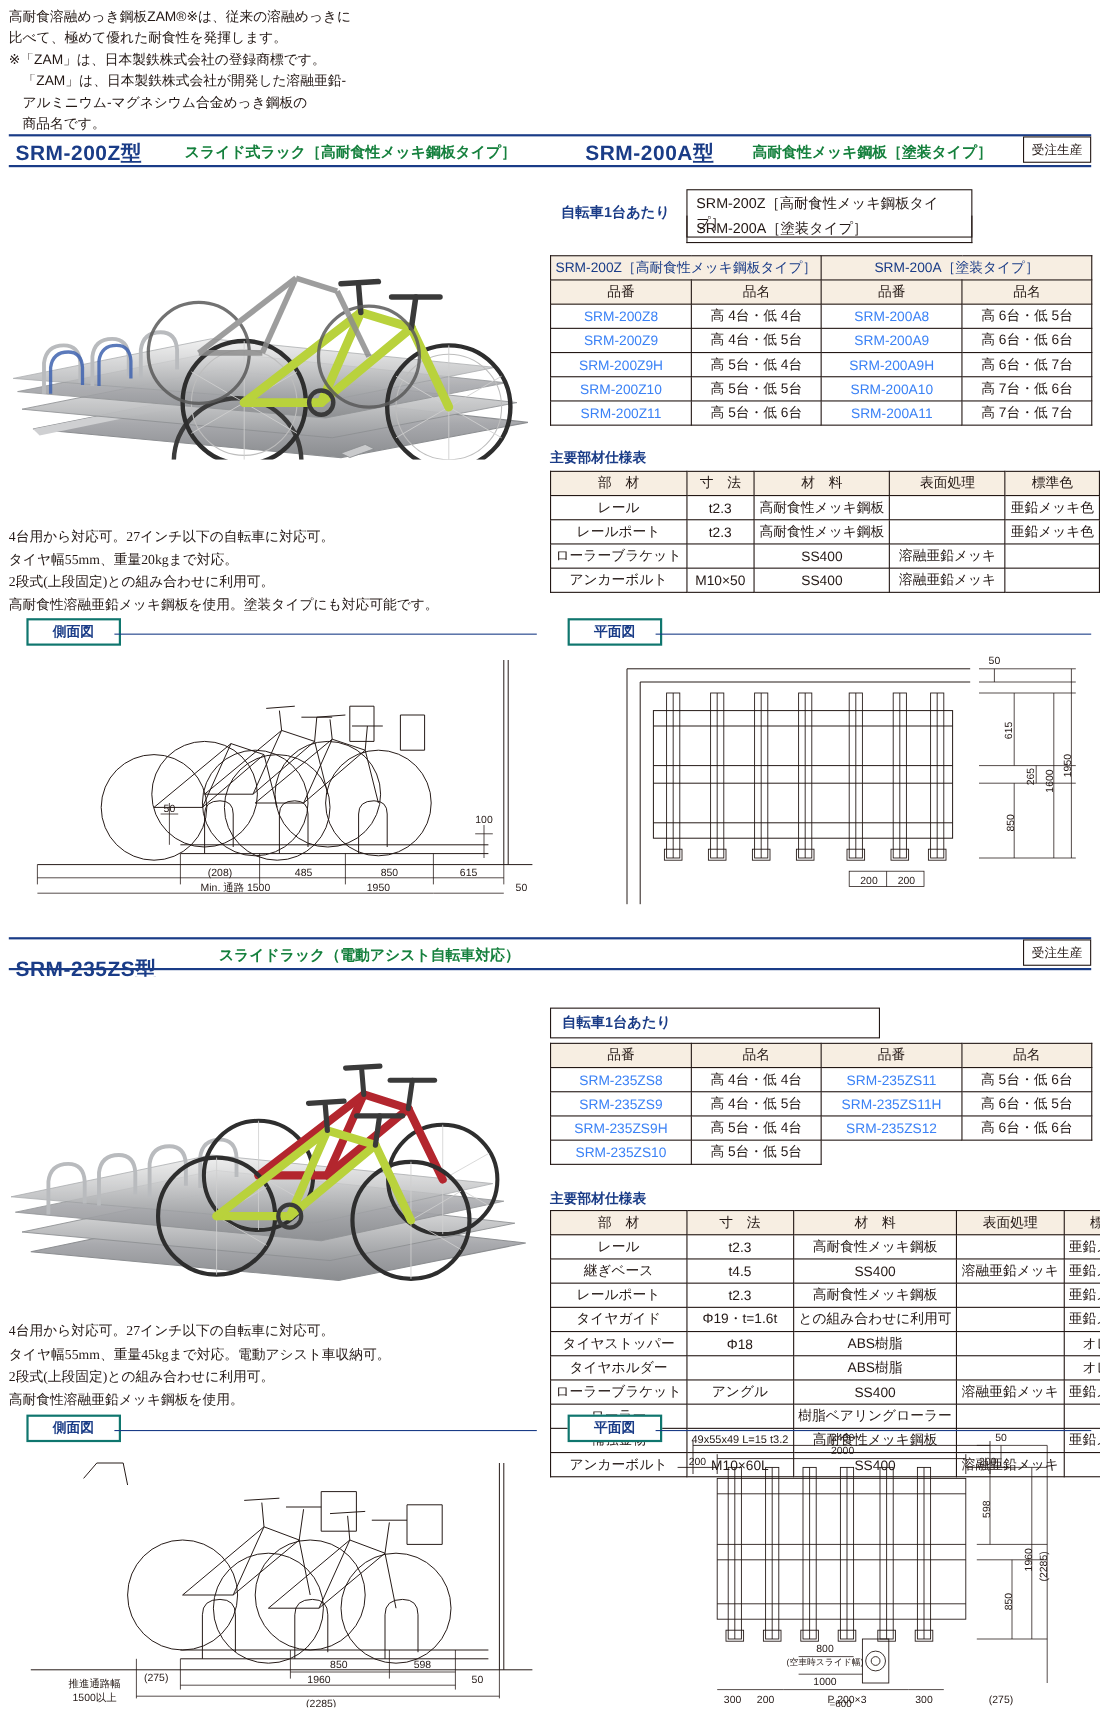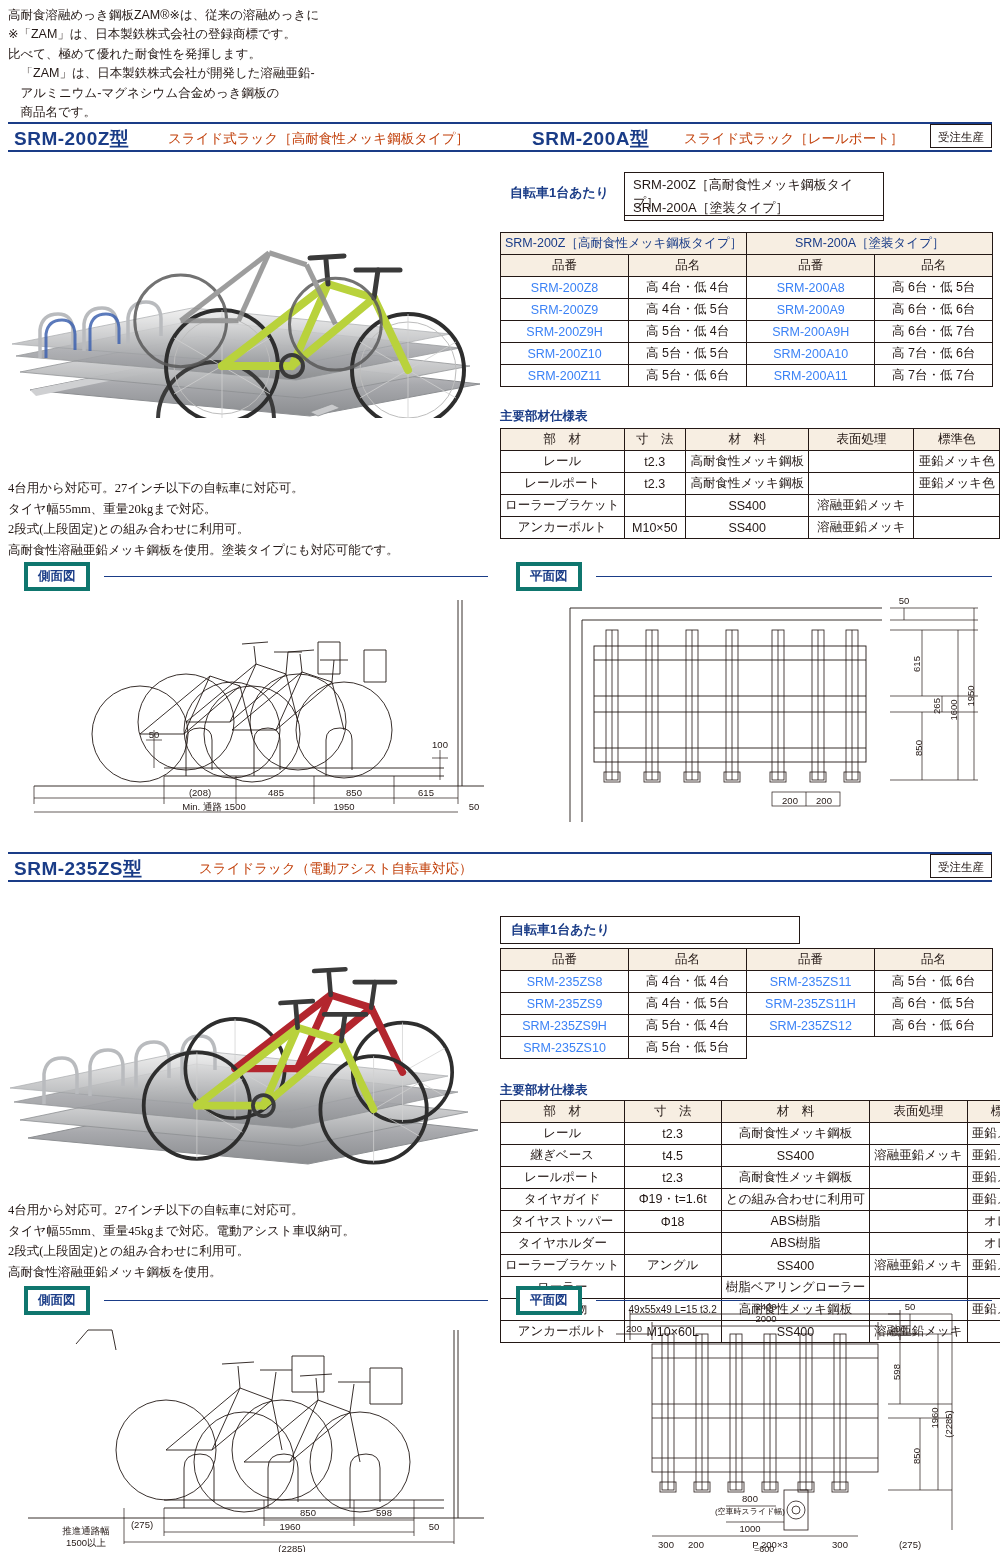--- a/index.html
+++ b/index.html
@@ -19,39 +19,39 @@
   .sec-head { position:absolute; left:8px; width:984px; height:42px; }
   .sec-head .bar {
     position:absolute; left:0; top:0; height:30px; width:100%;
     border-top:2px solid #1a3c87; border-bottom:2px solid #1a3c87;
     background:#fff;
   }
   .sec-head .model {
     position:absolute; top:4px; font-size:19px; font-weight:bold; color:#1a3c87; letter-spacing:.5px;
   }
   .sec-head .sub {
-    position:absolute; top:8px; font-size:13.5px; font-weight:normal; color:#c2410c;
+    position:absolute; top:8px; font-size:13.5px; font-weight:bold; color:#15803d;
   }
   .order-badge {
     position:absolute; right:0; top:2px; width:62px; height:24px; line-height:24px; text-align:center;
     border:1px solid #231815; font-size:11.5px; background:#fff;
   }
 
   
   .photo { position:absolute; background:#fff; overflow:hidden; }
   .photo svg { display:block; }
 
   
   .features { position:absolute; left:8px; font-size:12.5px; line-height:1.65;font-family:Liberation Serif, serif; }
   .features div { white-space:nowrap; }
 
   
   .bluelabel { position:absolute; font-size:12.5px; color:#1a3c87; font-weight:bold; }
   .bluelabel .tag {
-    display:inline-block; border:4px solid #0f766e; padding:2px 10px; background:#fff;
+    display:inline-block; border:2px solid #0f766e; padding:2px 22px; background:#fff;
   }
   .blueline { position:absolute; border-top:1px solid #1a3c87; }
 
   
   table.grid { border-collapse:collapse; position:absolute; background:#fff; }
   table.grid th, table.grid td {
     border:1px solid #231815; font-size:12.5px; padding:2px 4px; text-align:center; white-space:nowrap;
   }
   table.grid th { background:#f7eee2; font-weight:normal; }
   .hdr-blue { color:#1a3c87; }
@@ -66,33 +66,33 @@
   .draw { position:absolute; }
   .draw svg { display:block; }
 </style>
 </head>
 <body>
 
 <div class="page">
 
   <div class="intro">
     <div>高耐食溶融めっき鋼板ZAM®※は、従来の溶融めっきに</div>
+    <div>比べて、極めて優れた耐食性を発揮します。</div>
     <div>※「ZAM」は、日本製鉄株式会社の登録商標です。</div>
-    <div>比べて、極めて優れた耐食性を発揮します。</div>
     <div>　「ZAM」は、日本製鉄株式会社が開発した溶融亜鉛-</div>
     <div>　アルミニウム-マグネシウム合金めっき鋼板の</div>
     <div>　商品名です。</div>
   </div>
 
   <div class="sec-head" style="top:122px;">
     <div class="bar"></div>
     <div class="model" style="left:6px;">SRM-200Z型</div>
     <div class="sub" style="left:160px;">スライド式ラック［高耐食性メッキ鋼板タイプ］</div>
     <div class="model" style="left:524px;">SRM-200A型</div>
-    <div class="sub" style="left:676px;">スライド式ラック［レールポート］</div>
+    <div class="sub" style="left:676px;">高耐食性メッキ鋼板［塗装タイプ］</div>
     <div class="order-badge">受注生産</div>
   </div>
 
   <div class="photo" style="left:10px; top:158px; width:470px; height:260px;">
     <svg width="470" height="260" viewBox="0 0 470 260">
       <defs>
         <linearGradient id="railg" x1="0" y1="0" x2="0" y2="1">
           <stop offset="0%" stop-color="#d8d8d8"></stop>
             <stop offset="50%" stop-color="#a8a9ad"></stop>
             <stop offset="100%" stop-color="#8b8d90"></stop>
@@ -450,21 +450,21 @@
       </g>
       <g stroke="#231815" fill="none" stroke-width="0.7">
         <rect x="226" y="206" width="68" height="14"></rect>
         <line x1="260" y1="206" x2="260" y2="220"></line>
       </g>
     </svg>
   </div>
 
   <div class="sec-head" style="top:852px;">
     <div class="bar"></div>
-    <div class="model" style="left:6px;">SRM-235ZS型</div>
+    <div class="model" style="left:6px;margin-top:12px;">SRM-235ZS型</div>
     <div class="sub" style="left:191px;">スライドラック（電動アシスト自転車対応）</div>
     <div class="order-badge">受注生産</div>
   </div>
 
   <div class="photo" style="left:10px; top:888px; width:470px; height:280px;">
     <svg width="470" height="280" viewBox="0 0 470 280">
       <rect x="0" y="0" width="470" height="280" fill="#ffffff"></rect>
 
       <g>
         <polygon points="18,250 200,212 468,242 298,276" fill="url(#railg)" stroke="#8d8f92" stroke-width="1"></polygon>

